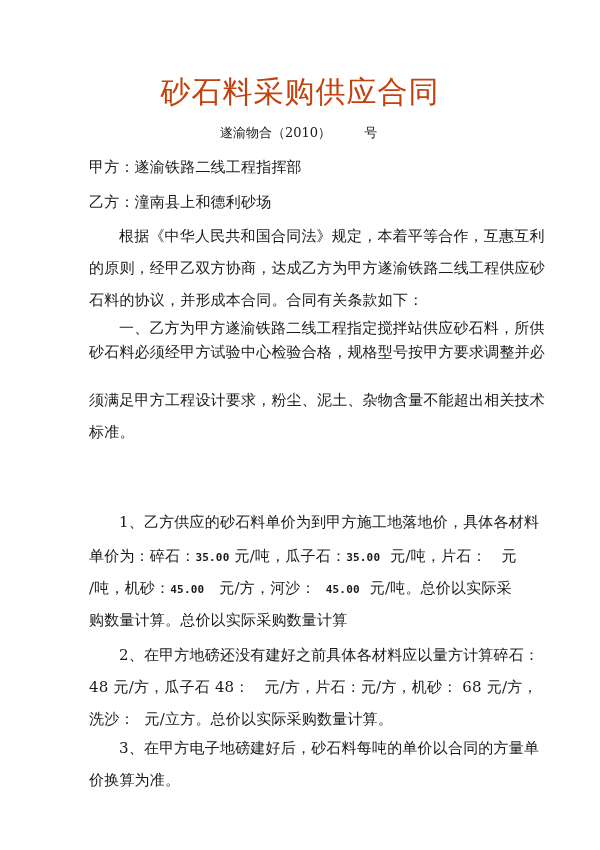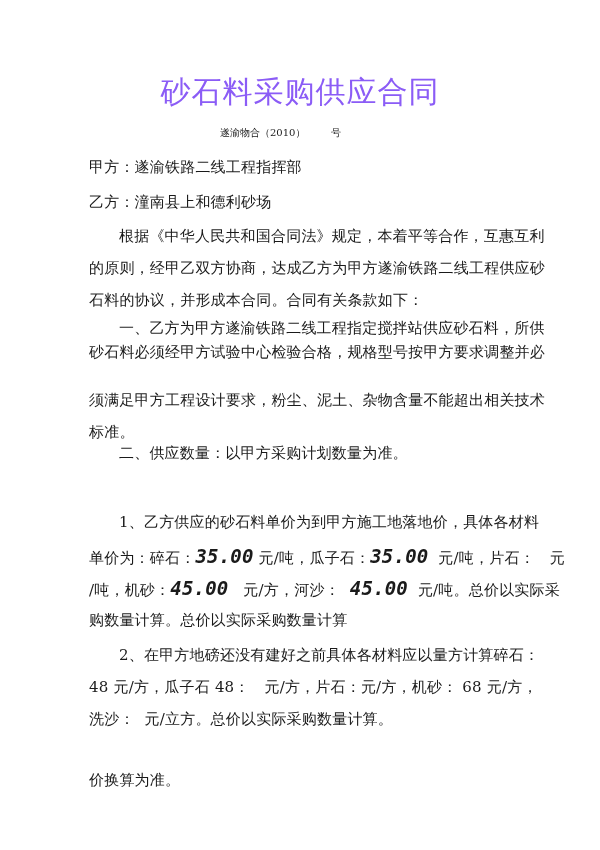--- a/index.html
+++ b/index.html
@@ -23,45 +23,44 @@
     .title {
       position: absolute;
       left: 0; width: 600px;
       top: 72px;
       text-align: center;
       font-size: 30px;
       line-height: 40px;
       letter-spacing: 1px;
       font-family: "DejaVu Sans", "Liberation Sans", sans-serif;
       font-weight: normal;
-      color: #8b5cf6;
+      color: #c2410c;
     }
     .docno {
       position: absolute;
       top: 123px;
       left: 220px;
-      font-size: 10px;
+      font-size: 13px;
       line-height: 20px;
       white-space: pre;
     }
     .line {
       position: absolute;
       left: 89px;
       width: 432px;
       font-size: 15px;
       line-height: 20px;
       white-space: nowrap;
       letter-spacing: 0.2px;
     }
     .indent { left: 119px; }
     .num {
       font-family: "DejaVu Sans Mono", "Liberation Mono", monospace;
       font-weight: bold;
-      font-size: 19px;
-      font-style: italic;
+      font-size: 11px;
     }
   </style>
 </head>
 <body>
 
 <div class="page">
   <div class="title">砂石料采购供应合同</div>
   <div class="docno">遂渝物合（2010）        号</div>
 
   <div class="line" style="top:157px">甲方：遂渝铁路二线工程指挥部</div>
@@ -69,29 +68,29 @@
 
   <div class="line indent" style="top:226px">根据《中华人民共和国合同法》规定，本着平等合作，互惠互利</div>
   <div class="line" style="top:258px">的原则，经甲乙双方协商，达成乙方为甲方遂渝铁路二线工程供应砂</div>
   <div class="line" style="top:290px">石料的协议，并形成本合同。合同有关条款如下：</div>
 
   <div class="line indent" style="top:318px">一、乙方为甲方遂渝铁路二线工程指定搅拌站供应砂石料，所供</div>
   <div class="line" style="top:342px">砂石料必须经甲方试验中心检验合格，规格型号按甲方要求调整并必</div>
   <div class="line" style="top:422px">标准。</div>
   <div class="line" style="top:390px">须满足甲方工程设计要求，粉尘、泥土、杂物含量不能超出相关技术</div>
 
-  <div class="line indent" style="top:443px">二、供应数量：以甲方采购计划数量为准。</div>
 
   <div class="line indent" style="top:512px">1、乙方供应的砂石料单价为到甲方施工地落地价，具体各材料</div>
   <div class="line" style="top:546px">
     <span>单价为：碎石：</span><span class="num">35.00</span><span> 元/吨，瓜子石：</span><span class="num">35.00</span><span style="white-space:pre">  元/吨，片石：   元</span>
   </div>
   <div class="line" style="top:578px">
     <span>/吨，机砂：</span><span class="num">45.00</span><span style="white-space:pre">   元/方，河沙：  </span><span class="num">45.00</span><span style="white-space:pre">  元/吨。总价以实际采</span>
   </div>
   <div class="line" style="top:610px">购数量计算。总价以实际采购数量计算</div>
 
   <div class="line indent" style="top:645px">2、在甲方地磅还没有建好之前具体各材料应以量方计算碎石：</div>
   <div class="line" style="top:677px; white-space:pre">48 元/方，瓜子石 48：   元/方，片石：元/方，机砂： 68 元/方，</div>
   <div class="line" style="top:709px; white-space:pre">洗沙：  元/立方。总价以实际采购数量计算。</div>
 
+  <div class="line indent" style="top:738px">3、在甲方电子地磅建好后，砂石料每吨的单价以合同的方量单</div>
   <div class="line" style="top:770px">价换算为准。</div>
 </div>
 
 </body></html>

